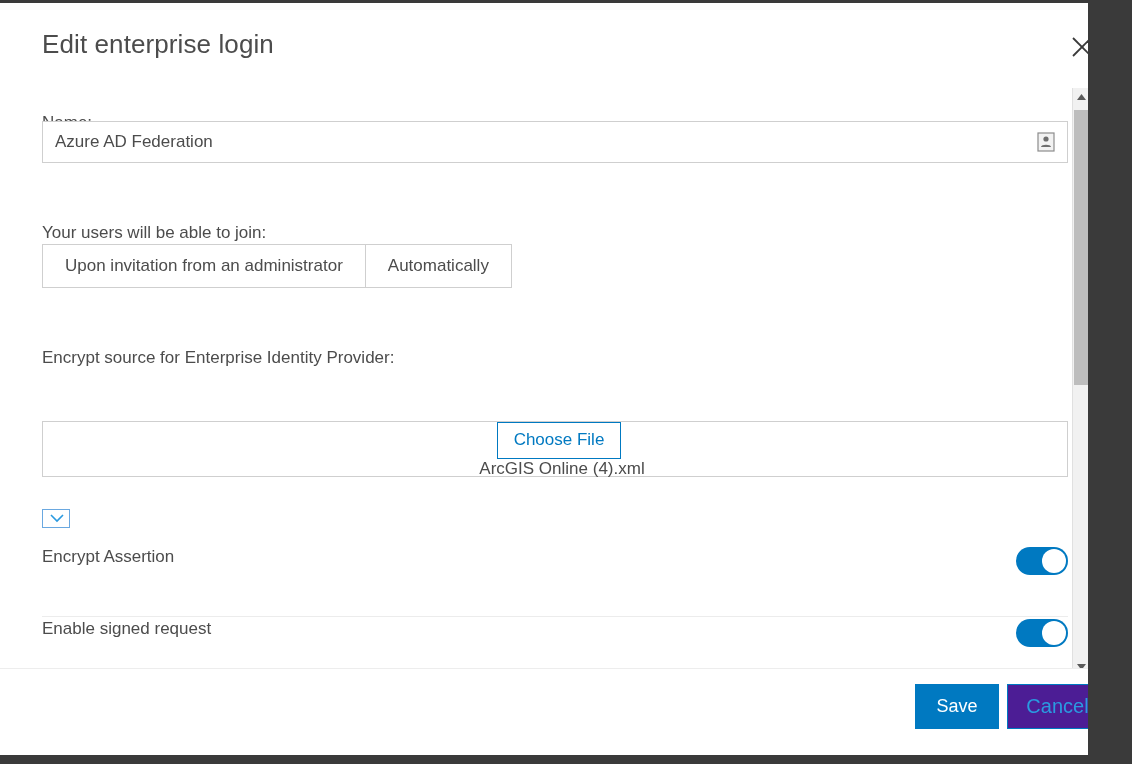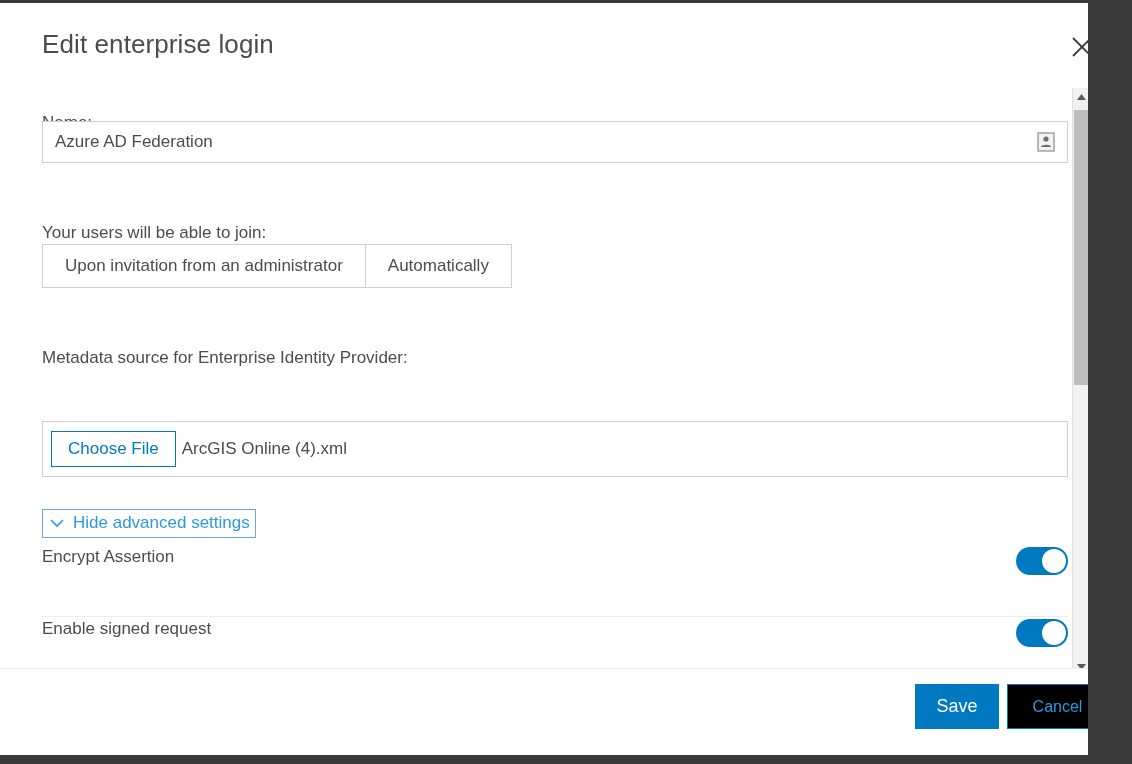--- a/index.html
+++ b/index.html
@@ -126,20 +126,21 @@
   .file-row {
     position: absolute;
     left: 42px;
     width: 1026px;
     height: 56px;
     border: 1px solid #cfcfcf;
     background: #fff;
     display: flex;
     align-items: center;
     padding-left: 8px;
+    flex-direction: column;
   }
   .choose-file-btn {
     border: 1px solid #0079c1;
     color: #0079c1;
     background: #fff;
     font-size: 17px;
     padding: 8px 16px;
     cursor: pointer;
     font-family: "Liberation Sans", sans-serif;
     line-height: 1.1;
@@ -249,23 +250,23 @@
     color: #fff;
     font-size: 18px;
     border: none;
     cursor: pointer;
     font-family: "Liberation Sans", sans-serif;
   }
   .btn-cancel {
     position: absolute;
     right: 16px; top: 15px;
     width: 101px; height: 45px;
-    background: #000000;
+    background: #4c1d95;
     color: #2a9ae0;
-    font-size: 16px;
+    font-size: 20px;
     border: 1px solid #0079c1;
     cursor: pointer;
     font-family: "Liberation Sans", sans-serif;
   }
 </style>
 </head>
 <body>
 
 <div id="window">
   <div id="dialog">
@@ -294,35 +295,34 @@
         </span>
       </div>
 
       <div class="field-label" style="left:42px; top:196px;">Your users will be able to join:</div>
 
       <div class="segmented" style="left:42px; top:241px;">
         <div class="seg">Upon invitation from an administrator</div>
         <div class="seg">Automatically</div>
       </div>
 
-      <div class="field-label" style="left:42px; top:321px;">Metadata source for Enterprise Identity Provider:</div>
+      <div class="field-label" style="left:42px; top:321px;">Encrypt source for Enterprise Identity Provider:</div>
 
 
       <div class="file-row" style="top:418px;">
         <button class="choose-file-btn">Choose File</button>
         <span class="file-name">ArcGIS Online (4).xml</span>
       </div>
 
       <div class="adv-link" style="top:506px;">
         <span class="chev">
           <svg width="14" height="10" viewBox="0 0 14 10" aria-hidden="true">
             <polyline points="1,2 7,8 13,2" fill="none" stroke="#2a9ae0" stroke-width="1.6"></polyline>
           </svg>
         </span>
-        <span>Hide advanced settings</span>
       </div>
 
       <div class="toggle-row" style="top:544px;">
         <span class="t-label">Encrypt Assertion</span>
         <span class="switch">
           <span class="knob"></span>
         </span>
       </div>
 
       <div class="divider" style="top:613px;"></div>

